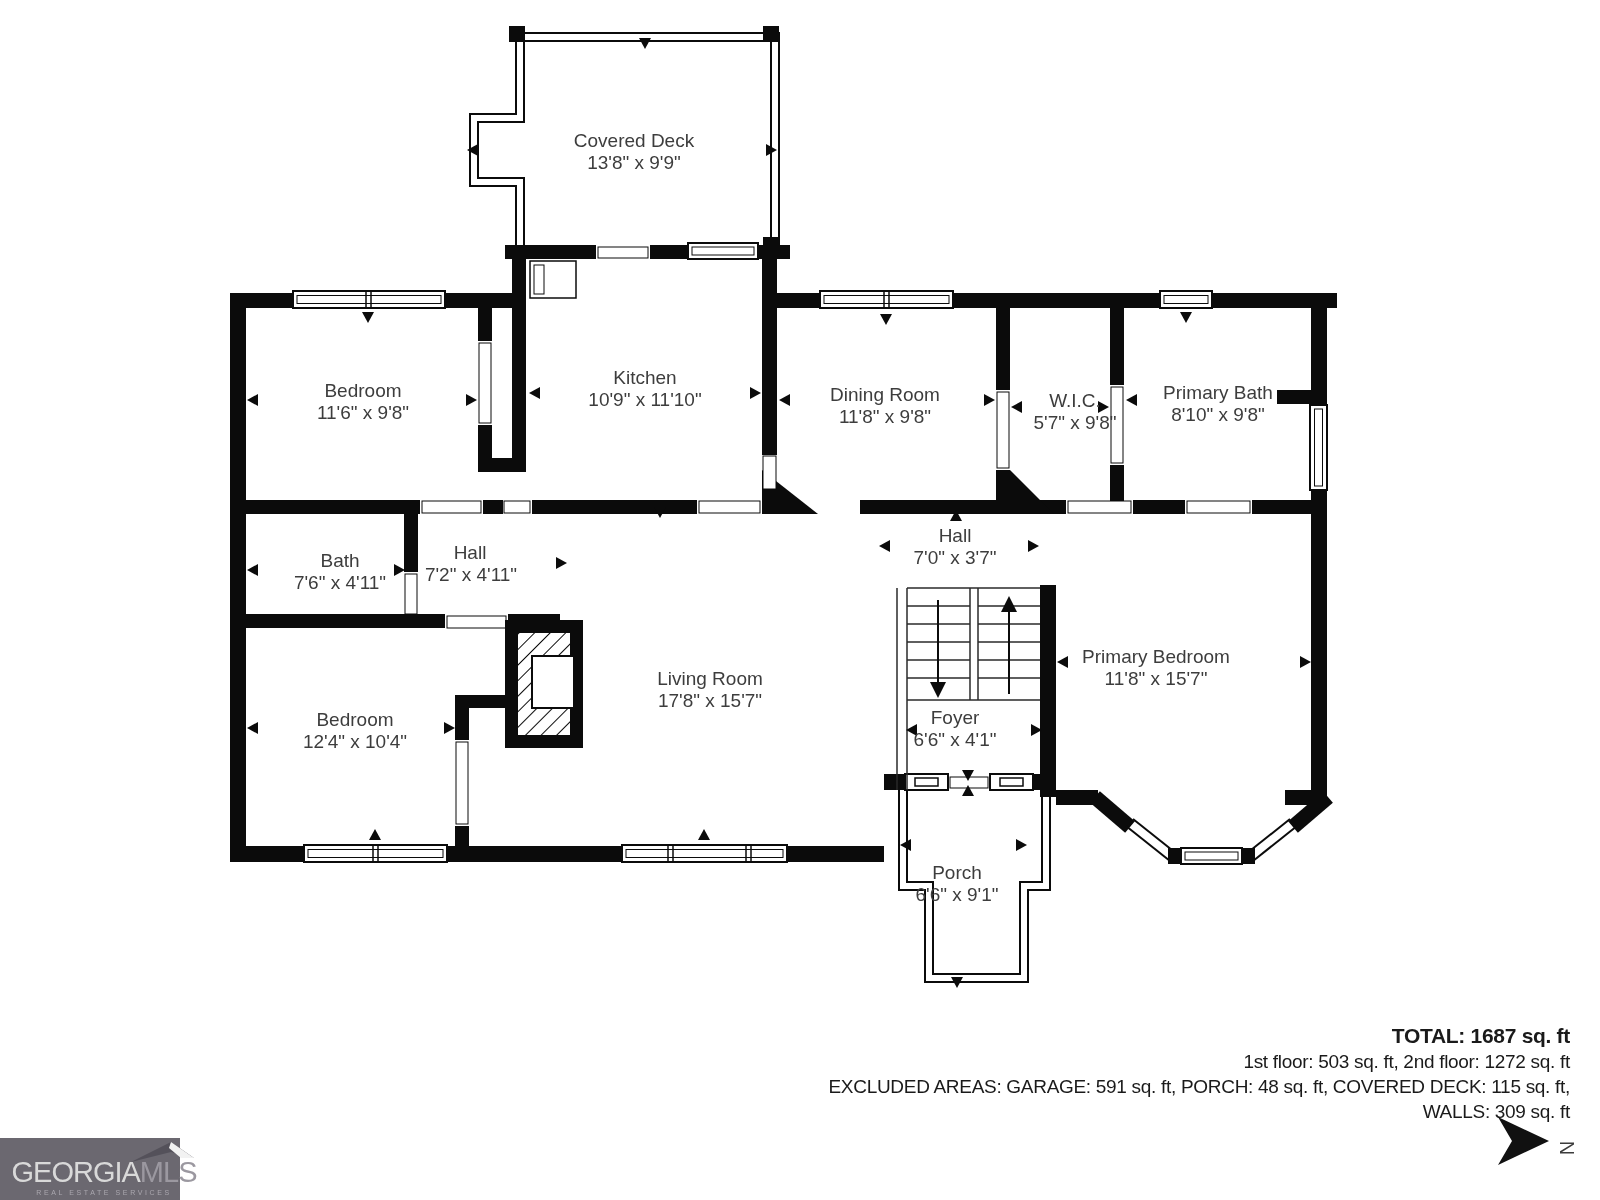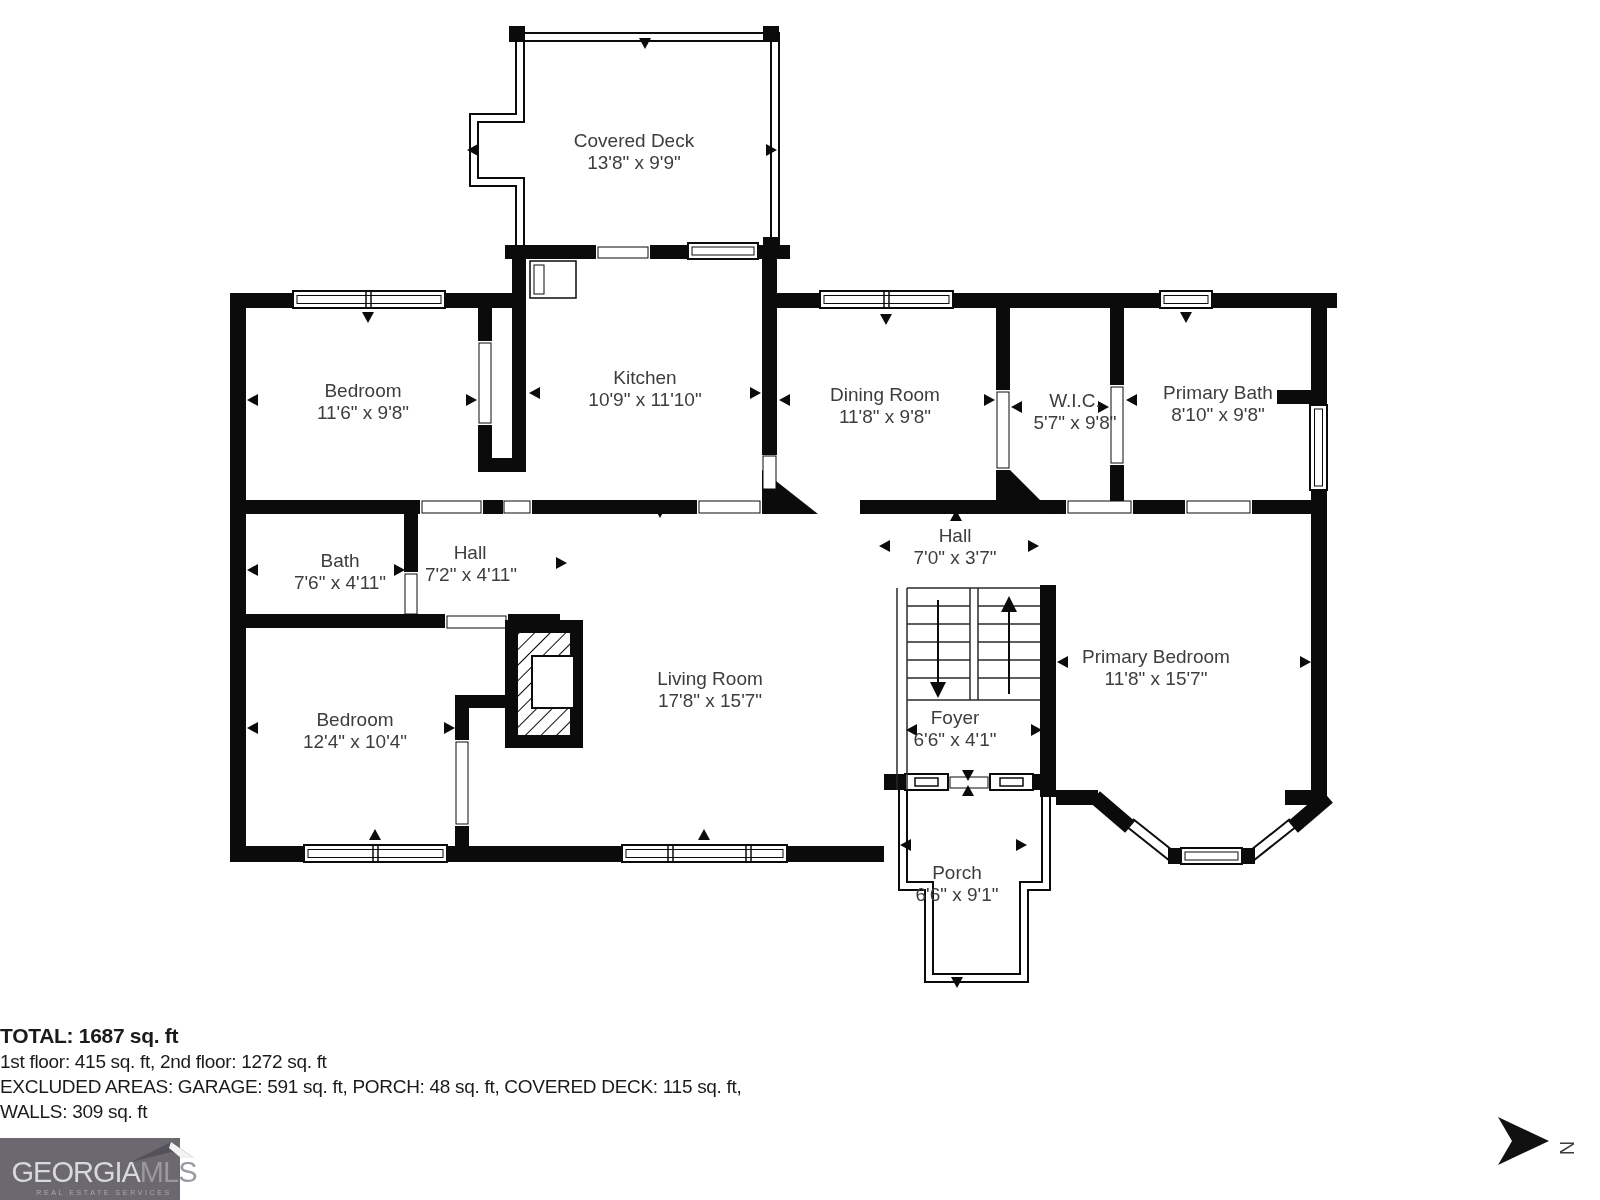--- a/index.html
+++ b/index.html
@@ -1,21 +1,21 @@
 <!DOCTYPE html>
 <html><head>
 <meta charset="utf-8">
 <style>
   html,body{margin:0;padding:0;background:#fff;width:1600px;height:1200px;overflow:hidden;
     font-family:"Liberation Sans", sans-serif;}
   .stage{position:relative;width:1600px;height:1200px;background:#e5e5e5;}
   svg text{font-family:"Liberation Sans", sans-serif;fill:#3d3d3d;}
   .room-name{font-size:19px;}
   .room-dims{font-size:19px;}
-  .footer{position:absolute;top:1024px;left:0;width:1570px;text-align:left;color:#1a1a1a;}
+  .footer{position:absolute;top:1024px;left:0;width:1570px;text-align:right;color:#1a1a1a;}
   .footer .total{font-size:21px;font-weight:bold;letter-spacing:-0.3px;}
   .footer .line{font-size:19px;letter-spacing:-0.3px;margin-top:3px;}
   .footer .disclaimer{font-size:11px;font-weight:bold;color:#2a2a2a;margin-top:16px;letter-spacing:0;}
   .logo{position:absolute;left:0;top:1138px;width:180px;height:62px;background:#6b6870;
     display:flex;flex-direction:column;align-items:center;justify-content:flex-end;padding-bottom:4px;box-sizing:border-box;padding-left:28px;}
   .logo-row{position:relative;line-height:1;white-space:nowrap;}
   .logo-georgia{font-size:29px;color:#d9d9d9;letter-spacing:-1px;}
   .logo-mls{font-size:29px;color:#9b98a0;letter-spacing:-1px;}
   .logo-roof{position:absolute;right:2px;top:-16px;}
   .logo-tagline{font-size:7px;color:#aaa7ae;letter-spacing:2.6px;margin-top:2px;}
@@ -320,21 +320,21 @@
 
   <g>
     <polygon points="1498,1117 1549,1141 1498,1165 1512,1141" fill="#111"></polygon>
     <text x="1560" y="1148" font-size="20" fill="#111" transform="rotate(90 1560 1148)" text-anchor="middle">N</text>
   </g>
 </svg>
 
 
 <div class="footer">
   <div class="total">TOTAL: 1687 sq. ft</div>
-  <div class="line">1st floor: 415 sq. ft, 2nd floor: 1272 sq. ft</div>
+  <div class="line">1st floor: 503 sq. ft, 2nd floor: 1272 sq. ft</div>
   <div class="line">EXCLUDED AREAS: GARAGE: 591 sq. ft, PORCH: 48 sq. ft, COVERED DECK: 115 sq. ft,</div>
   <div class="line">WALLS: 309 sq. ft</div>
 </div>
 
 
 <div class="logo">
   <div class="logo-row">
     <span class="logo-georgia">GEORGIA</span><span class="logo-mls">MLS</span>
     <svg class="logo-roof" width="64" height="20" viewBox="0 0 64 20">
       <polygon points="0,20 40,0 63,16 40,10" fill="#54515a"></polygon>

